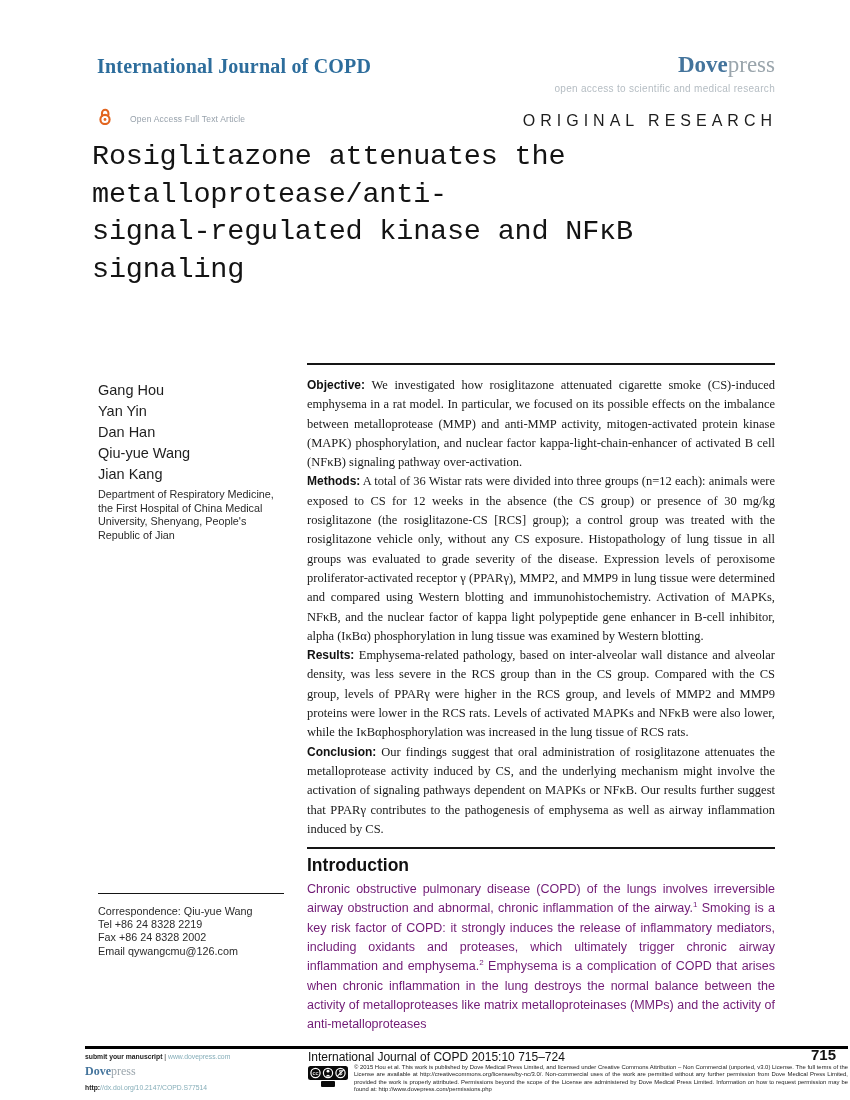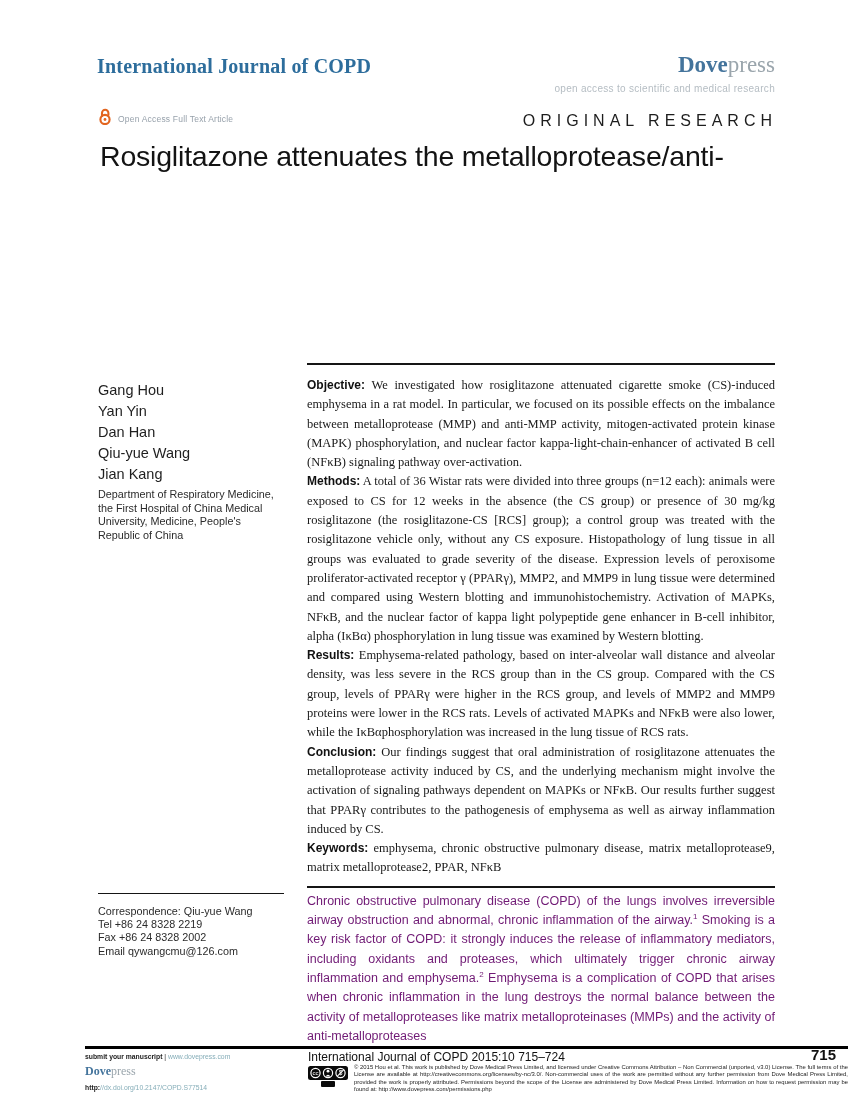--- a/index.html
+++ b/index.html
@@ -15,31 +15,31 @@
     left:97px; top:55px;
     font-family:"Liberation Serif", serif; font-weight:700;
     font-size:20px; color:#2d6d9c; letter-spacing:0.2px;
   }
   .dovepress-head { right:75px; top:52px; text-align:right;
     font-family:"Liberation Serif", serif; font-size:23px; }
   .dove-bold { color:#44749c; font-weight:700; }
   .dove-light { color:#9aa5ac; font-weight:400; }
   .tagline { right:75px; top:83px; font-size:10px; color:#b5bdc3; letter-spacing:0.3px; }
 
-  .oa-row { left:98px; top:108px; display:flex; align-items:center; gap:6px; }
+  .oa-row { left:98px; top:108px; display:flex; align-items:center; gap:18px; }
   .oa-label { font-size:8.5px; color:#97a1ab; letter-spacing:0.2px; }
 
   .article-type { right:73px; top:112px; font-size:16px; letter-spacing:5px;
     color:#1d1d1d; font-weight:400; }
 
   
   .paper-title {
-    left:100px; top:138px; width:690px;
+    left:92px; top:138px; width:690px;
     font-size:28.5px; line-height:37.5px; color:#131313;
-    font-weight:400; letter-spacing:-0.2px;
+    font-weight:400; letter-spacing:-0.2px;font-family:Liberation Mono, monospace;
   }
 
   
   .authors { left:98px; top:380px; font-size:14.5px; line-height:21px; color:#1f1f1f; }
   .affiliation { left:98px; top:488px; width:182px; font-size:10.8px;
     line-height:13.6px; color:#2b2b2b; }
   .corr-rule { left:98px; top:893px; width:186px; height:1px; background:#151515; }
   .correspondence { left:98px; top:905px; width:190px; font-size:10.8px;
     line-height:13.2px; color:#2b2b2b; }
 
@@ -92,53 +92,54 @@
       <circle cx="7" cy="11.5" r="1.4" fill="#e2641e"></circle>
     </svg>
   </span>
   <span class="oa-label">Open Access Full Text Article</span>
 </div>
 
 <div class="abs article-type">ORIGINAL RESEARCH</div>
 
 <div class="abs paper-title">
   <div>Rosiglitazone attenuates the metalloprotease/anti-</div>
+  <div>signal-regulated kinase and NFκB signaling</div>
 </div>
 
 <div class="abs authors">
   <div>Gang Hou</div>
   <div>Yan Yin</div>
   <div>Dan Han</div>
   <div>Qiu-yue Wang</div>
   <div>Jian Kang</div>
 </div>
 
-<div class="abs affiliation">Department of Respiratory Medicine, the First Hospital of China Medical University, Medicine, People's Republic of China</div>
+<div class="abs affiliation">Department of Respiratory Medicine, the First Hospital of China Medical University, Shenyang, People's Republic of Jian</div>
 
 <div class="abs corr-rule"></div>
 
 <div class="abs correspondence">
   <div>Correspondence: Qiu-yue Wang</div>
   <div>Tel +86 24 8328 2219</div>
   <div>Fax +86 24 8328 2002</div>
   <div>Email qywangcmu@126.com</div>
 </div>
 
 <div class="abs right-col">
   <div class="rule"></div>
 
   <div class="abstract">
     <p><span class="sec-label">Objective:</span><span> We investigated how rosiglitazone attenuated cigarette smoke (CS)-induced emphysema in a rat model. In particular, we focused on its possible effects on the imbalance between metalloprotease (MMP) and anti-MMP activity, mitogen-activated protein kinase (MAPK) phosphorylation, and nuclear factor kappa-light-chain-enhancer of activated B cell (NFκB) signaling pathway over-activation.</span></p>
     <p><span class="sec-label">Methods:</span><span> A total of 36 Wistar rats were divided into three groups (n=12 each): animals were exposed to CS for 12 weeks in the absence (the CS group) or presence of 30 mg/kg rosiglitazone (the rosiglitazone-CS [RCS] group); a control group was treated with the rosiglitazone vehicle only, without any CS exposure. Histopathology of lung tissue in all groups was evaluated to grade severity of the disease. Expression levels of peroxisome proliferator-activated receptor γ (PPARγ), MMP2, and MMP9 in lung tissue were determined and compared using Western blotting and immunohistochemistry. Activation of MAPKs, NFκB, and the nuclear factor of kappa light polypeptide gene enhancer in B-cell inhibitor, alpha (IκBα) phosphorylation in lung tissue was examined by Western blotting.</span></p>
     <p><span class="sec-label">Results:</span><span> Emphysema-related pathology, based on inter-alveolar wall distance and alveolar density, was less severe in the RCS group than in the CS group. Compared with the CS group, levels of PPARγ were higher in the RCS group, and levels of MMP2 and MMP9 proteins were lower in the RCS rats. Levels of activated MAPKs and NFκB were also lower, while the IκBαphosphorylation was increased in the lung tissue of RCS rats.</span></p>
     <p><span class="sec-label">Conclusion:</span><span> Our findings suggest that oral administration of rosiglitazone attenuates the metalloprotease activity induced by CS, and the underlying mechanism might involve the activation of signaling pathways dependent on MAPKs or NFκB. Our results further suggest that PPARγ contributes to the pathogenesis of emphysema as well as airway inflammation induced by CS.</span></p>
-    <p><span class="sec-label">Keywords:</span><span> emphysema, chronic obstructive pulmonary disease, matrix metalloprotease9, matrix metalloprotease2, PPAR, NFκB</span></p>
   </div>
 
   <div class="rule intro-rule"></div>
+  <div class="intro-heading">Introduction</div>
   <div class="intro-body">
     <span>Chronic obstructive pulmonary disease (COPD) of the lungs involves irreversible airway obstruction and abnormal, chronic inflammation of the airway.</span><sup>1</sup><span> Smoking is a key risk factor of COPD: it strongly induces the release of inflammatory mediators, including oxidants and proteases, which ultimately trigger chronic airway inflammation and emphysema.</span><sup>2</sup><span> Emphysema is a complication of COPD that arises when chronic inflammation in the lung destroys the normal balance between the activity of metalloproteases like matrix metalloproteinases (MMPs) and the activity of anti-metalloproteases</span>
   </div>
 </div>
 
 <div class="abs footer-rule"></div>
 
 <div class="abs footer-left">
   <div class="submit-line">
     <span class="b">submit your manuscript</span><span> | </span><span class="url">www.dovepress.com</span>

